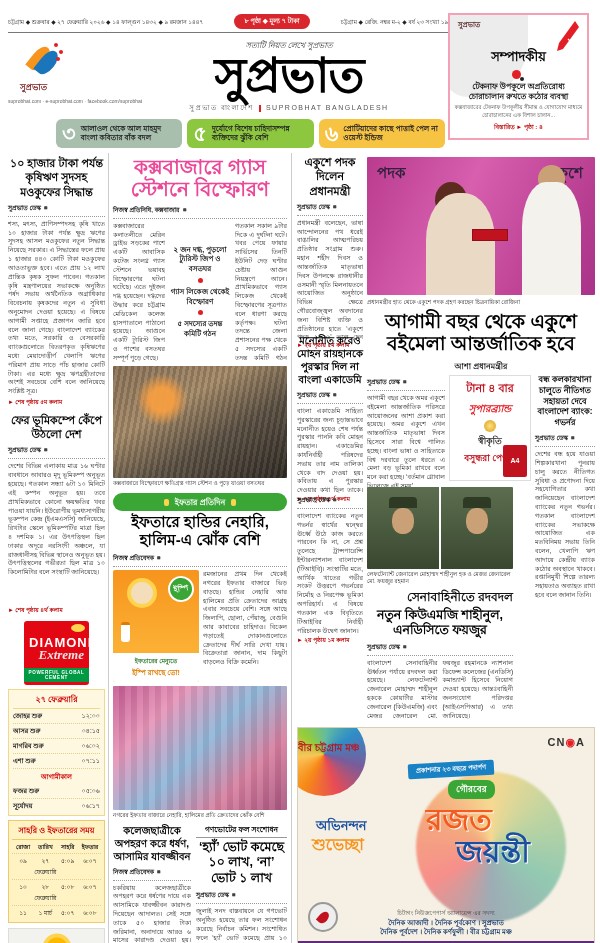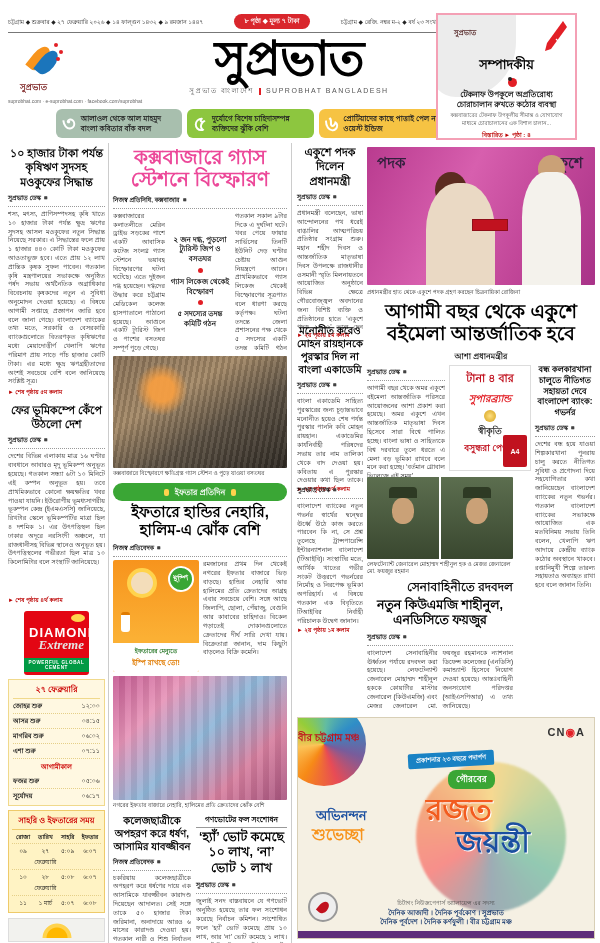--- a/index.html
+++ b/index.html
@@ -19,21 +19,21 @@
   .lmd{position:absolute;width:4px;height:4px;border-radius:50%;background:#e21f26}
   .logo-word{font-size:8.5px;font-weight:bold;color:#7a1f1f;margin:2px 0 3px 12px}
   .logo-urls{font-size:5px;color:#666;white-space:nowrap}
   .mast{flex:1;text-align:center}
   .tagline{font-family:"Liberation Serif",serif;font-style:italic;font-size:8px;color:#333;margin-top:4px}
   .mast-title{font-size:48px;font-weight:900;line-height:1.02;color:#000;letter-spacing:-1px}
   .mast-sub{font-size:7px;letter-spacing:1.5px;color:#555;margin-top:1px}
   .mast-sub .bar{display:inline-block;width:2px;height:7px;background:#e21f26;margin:0 5px;vertical-align:middle}
 
   
-  .editorial{position:absolute;top:13px;left:436px;width:141px;height:127px;border:2px solid #f4a0b5;background:#fff;padding:12px;overflow:hidden}
+  .editorial{position:absolute;top:13px;left:448px;width:141px;height:127px;border:2px solid #f4a0b5;background:#fff;padding:4px;overflow:hidden}
   .ed-blob{position:absolute;left:-8px;top:-10px;width:86px;height:92px;background:#ececec;border-radius:0 0 60% 30%}
   .ed-brand{position:relative;font-size:7px;font-weight:bold;color:#5a2d2d;margin-left:4px}
   .ed-pen{position:absolute;right:8px;top:6px}
   .ed-title{position:relative;text-align:center;font-size:13px;font-weight:800;color:#000;margin-top:16px}
   .ed-dot{position:relative;width:9px;height:9px;background:#e21f26;border-radius:50%;margin:2px 0 0 58px}
   .ed-dot2{position:absolute;left:70px;top:62px;width:4px;height:4px;background:#222;border-radius:50%}
   .ed-h{position:relative;font-size:7.8px;font-weight:bold;text-align:center;line-height:1.3;margin-top:3px}
   .ed-x{position:relative;font-size:5.4px;color:#444;text-align:center;line-height:1.35;margin-top:2px}
   .ed-more{position:relative;font-size:6px;font-weight:bold;color:#b00;text-align:center;margin-top:3px}
 
@@ -186,20 +186,21 @@
         <div class="lm1"></div>
           <div class="lm2"></div>
         <div class="lmd" style="left:28px;top:0"></div>
         <div class="lmd" style="left:33px;top:7px"></div>
         <div class="lmd" style="left:30px;top:14px"></div>
       </div>
       <div class="logo-word">সুপ্রভাত</div>
       <div class="logo-urls">suprobhat.com · e-suprobhat.com · facebook.com/suprobhat</div>
     </div>
     <div class="mast">
+      <div class="tagline">সত্যটি নিয়ত লেখে সুপ্রভাত</div>
       <div class="mast-title">সুপ্রভাত</div>
       <div class="mast-sub">
         <span>সুপ্রভাত বাংলাদেশ</span><span class="bar"></span><span>SUPROBHAT BANGLADESH</span>
       </div>
     </div>
   </div>
 
   <div class="editorial">
     <div class="ed-blob"></div>
     <div class="ed-brand">সুপ্রভাত</div>

